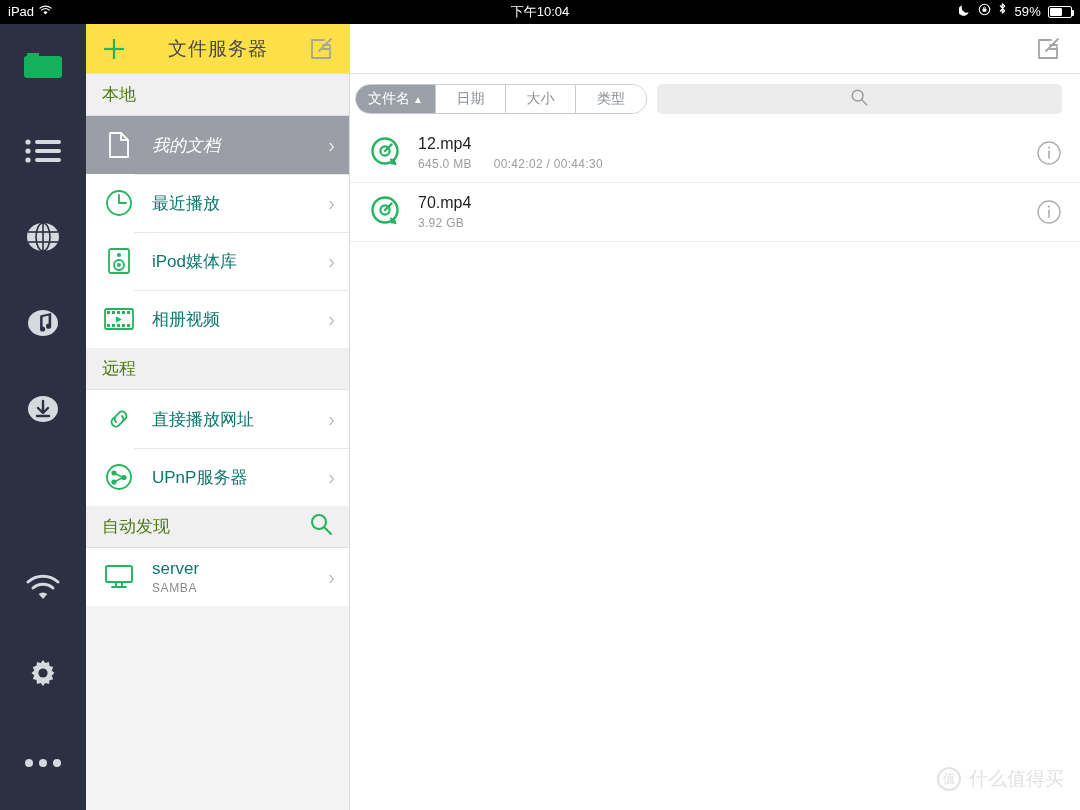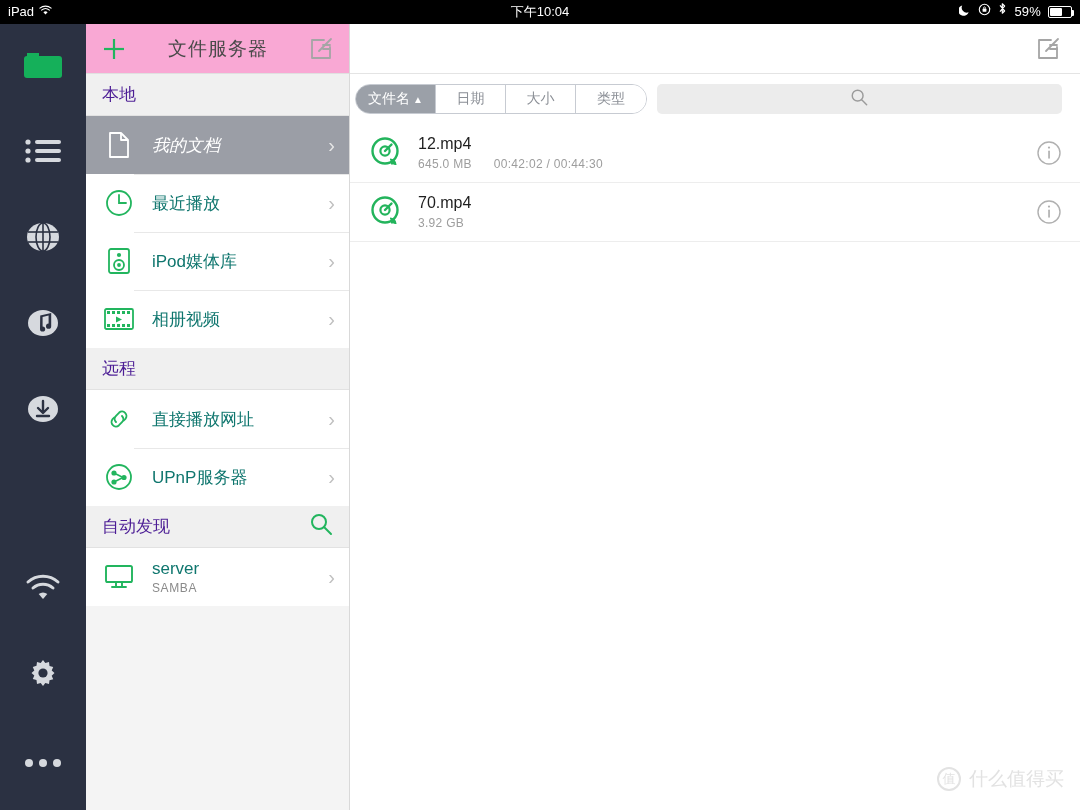--- a/index.html
+++ b/index.html
@@ -41,35 +41,35 @@
   }
   .rail-top { position: absolute; top: 0; left: 0; }
   .rail-bottom { position: absolute; bottom: 4px; left: 0; }
 
   
   .nav {
     position: absolute; top: 24px; left: 86px; width: 264px; height: 786px;
     background: #f4f4f4; border-right: 1px solid #d9d9d9;
   }
   .nav-header {
-    height: 50px; background: #f9a8d4; border-bottom: 1px solid #e0e0e0;
+    height: 50px; background: #fde047; border-bottom: 1px solid #e0e0e0;
     display: flex; align-items: center; justify-content: space-between;
     padding: 12px 14px; position: relative;
   }
   .nav-title {
     position: absolute; left: 0; width: 264px; text-align: center;
     font-size: 19px; color: #4a4a4a; letter-spacing: 1px;
   }
   .plus-btn { position: relative; z-index: 2; width: 28px; height: 28px; }
   .edit-btn { position: relative; z-index: 2; width: 26px; height: 26px; }
 
   .section-head {
     height: 42px; background: #f0f0f0; border-bottom: 1px solid #e2e2e2;
     display: flex; align-items: center; justify-content: space-between;
-    padding: 0 16px; font-size: 17px; color: #4c1d95;
+    padding: 0 16px; font-size: 17px; color: #4d7c0f;
   }
   .row {
     height: 58px; background: #ffffff;
     display: flex; align-items: center; padding: 0 14px 0 16px;
     position: relative;
   }
   .row + .row::before {
     content: ""; position: absolute; left: 48px; right: 0; top: 0; height: 1px; background: #e8e8e8;
   }
   .row.selected { background: #9b9ea6; }

